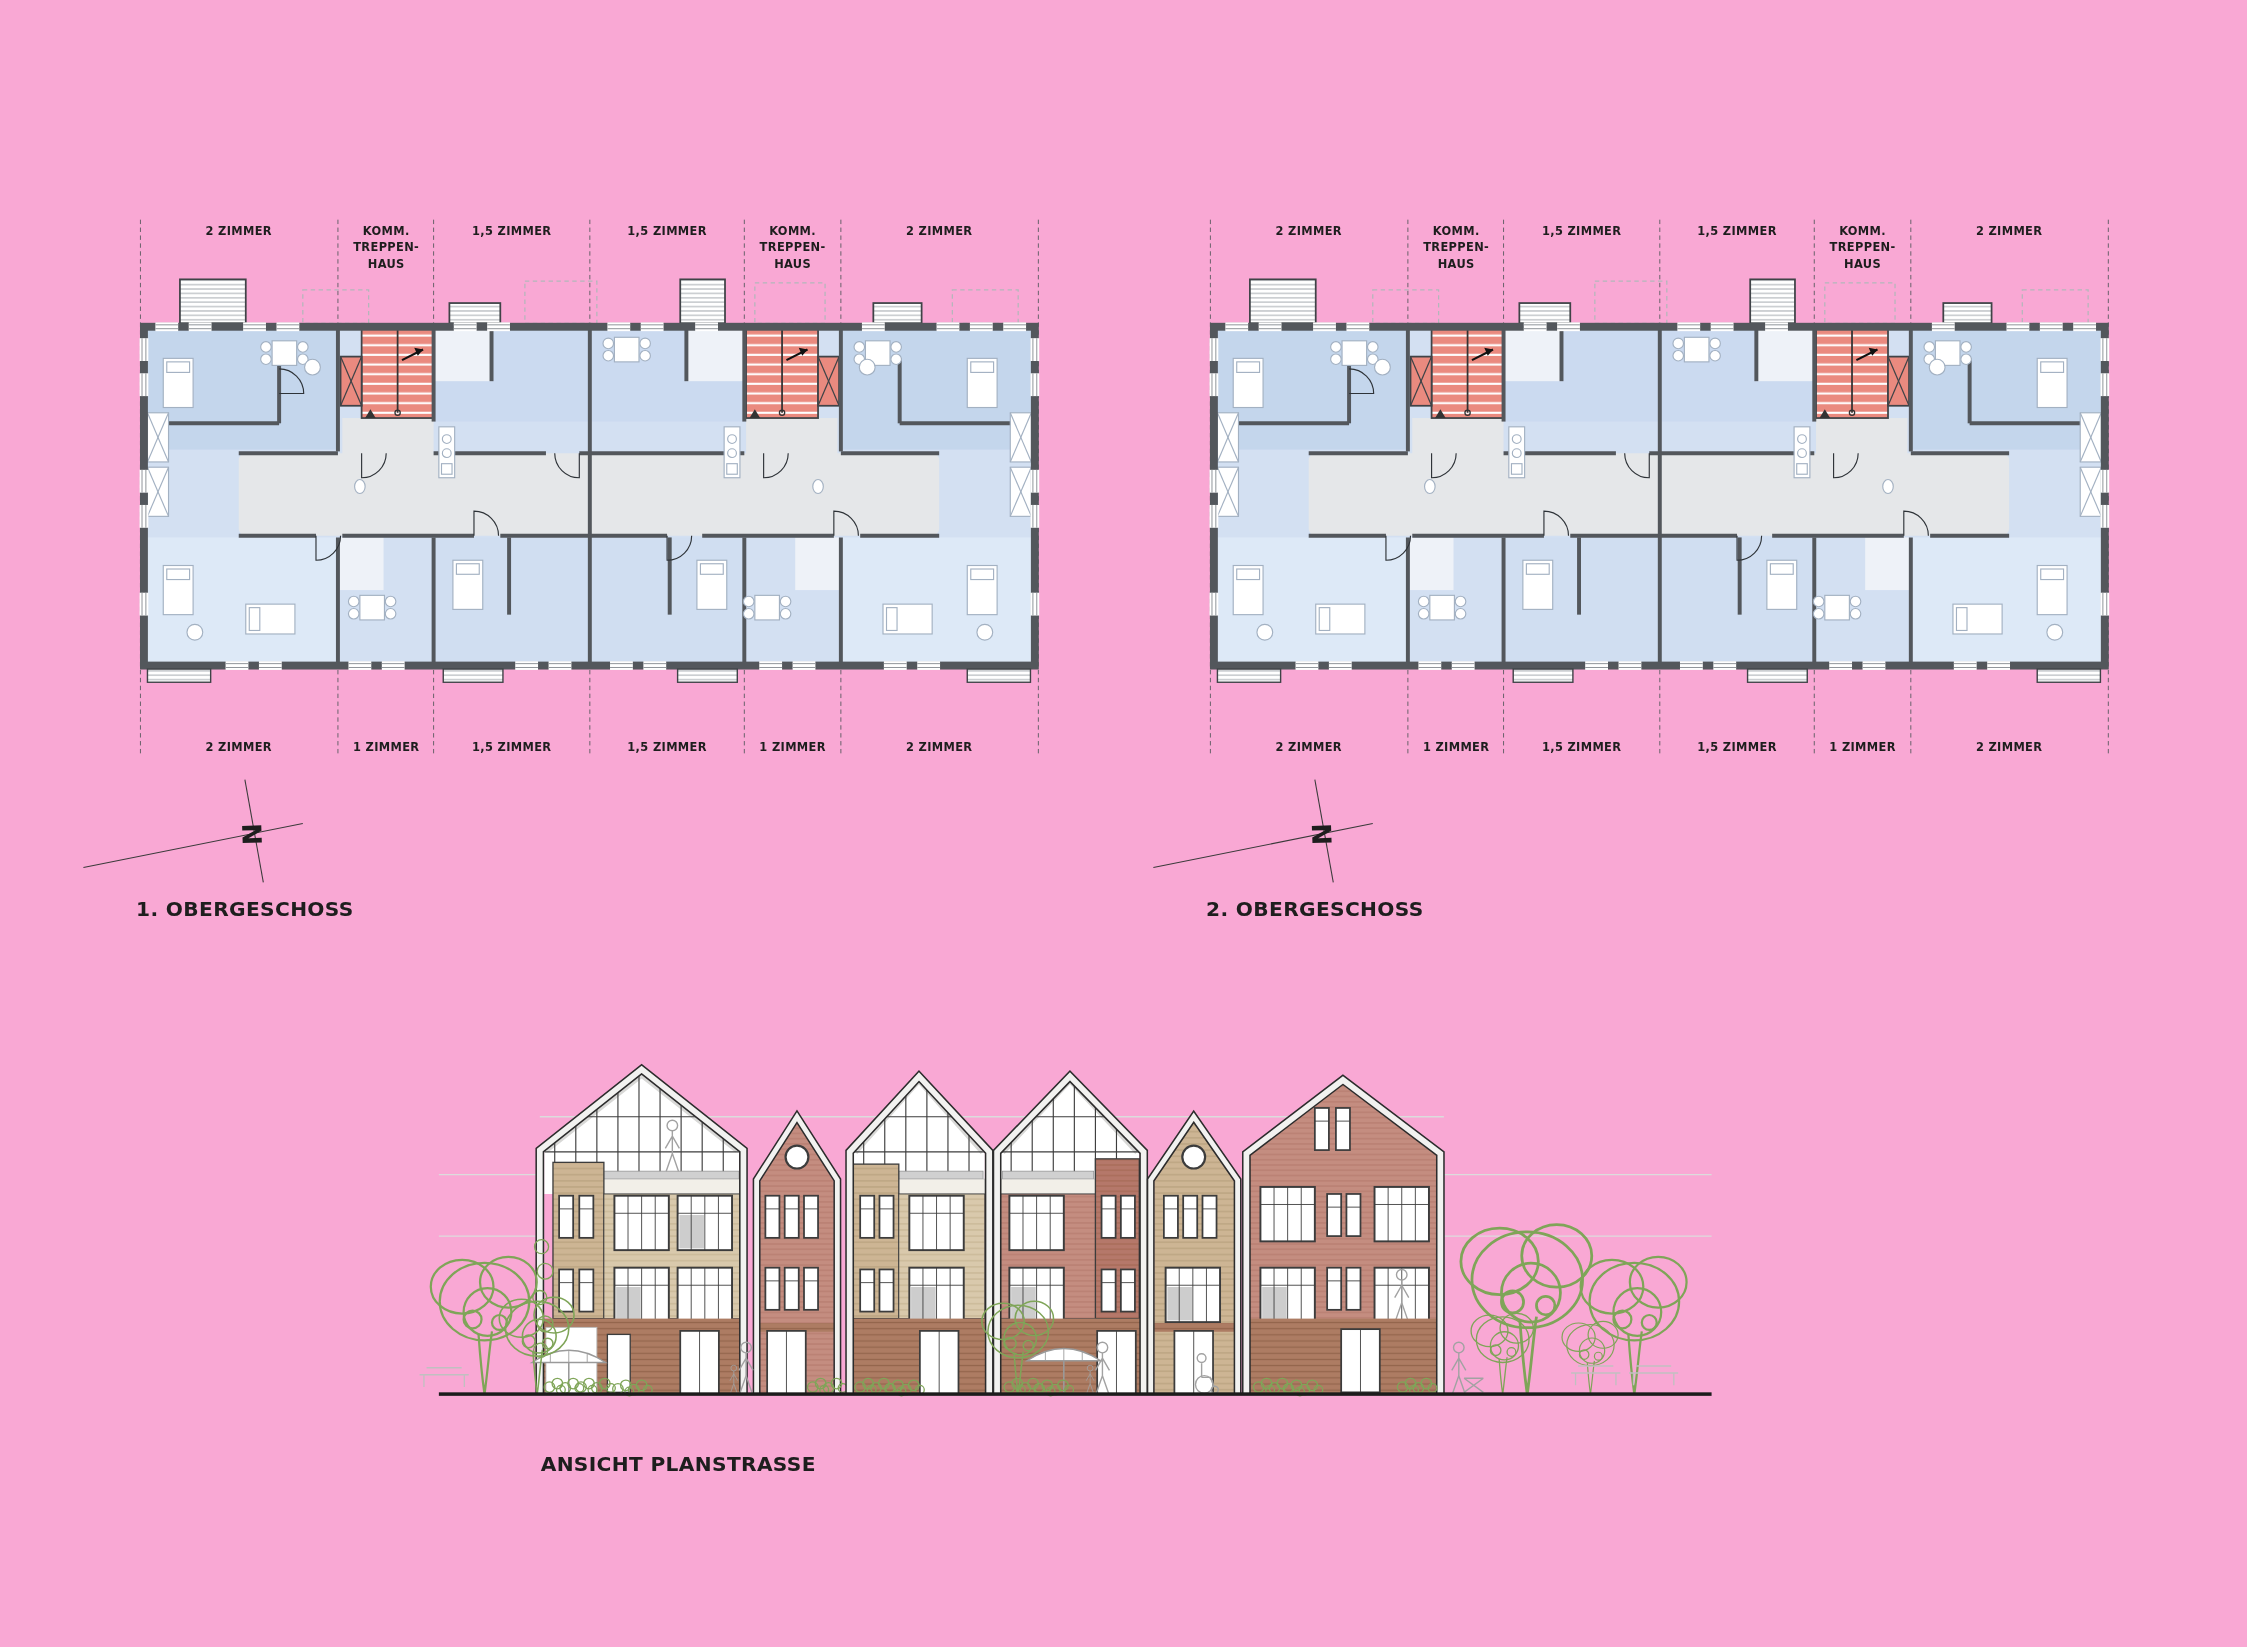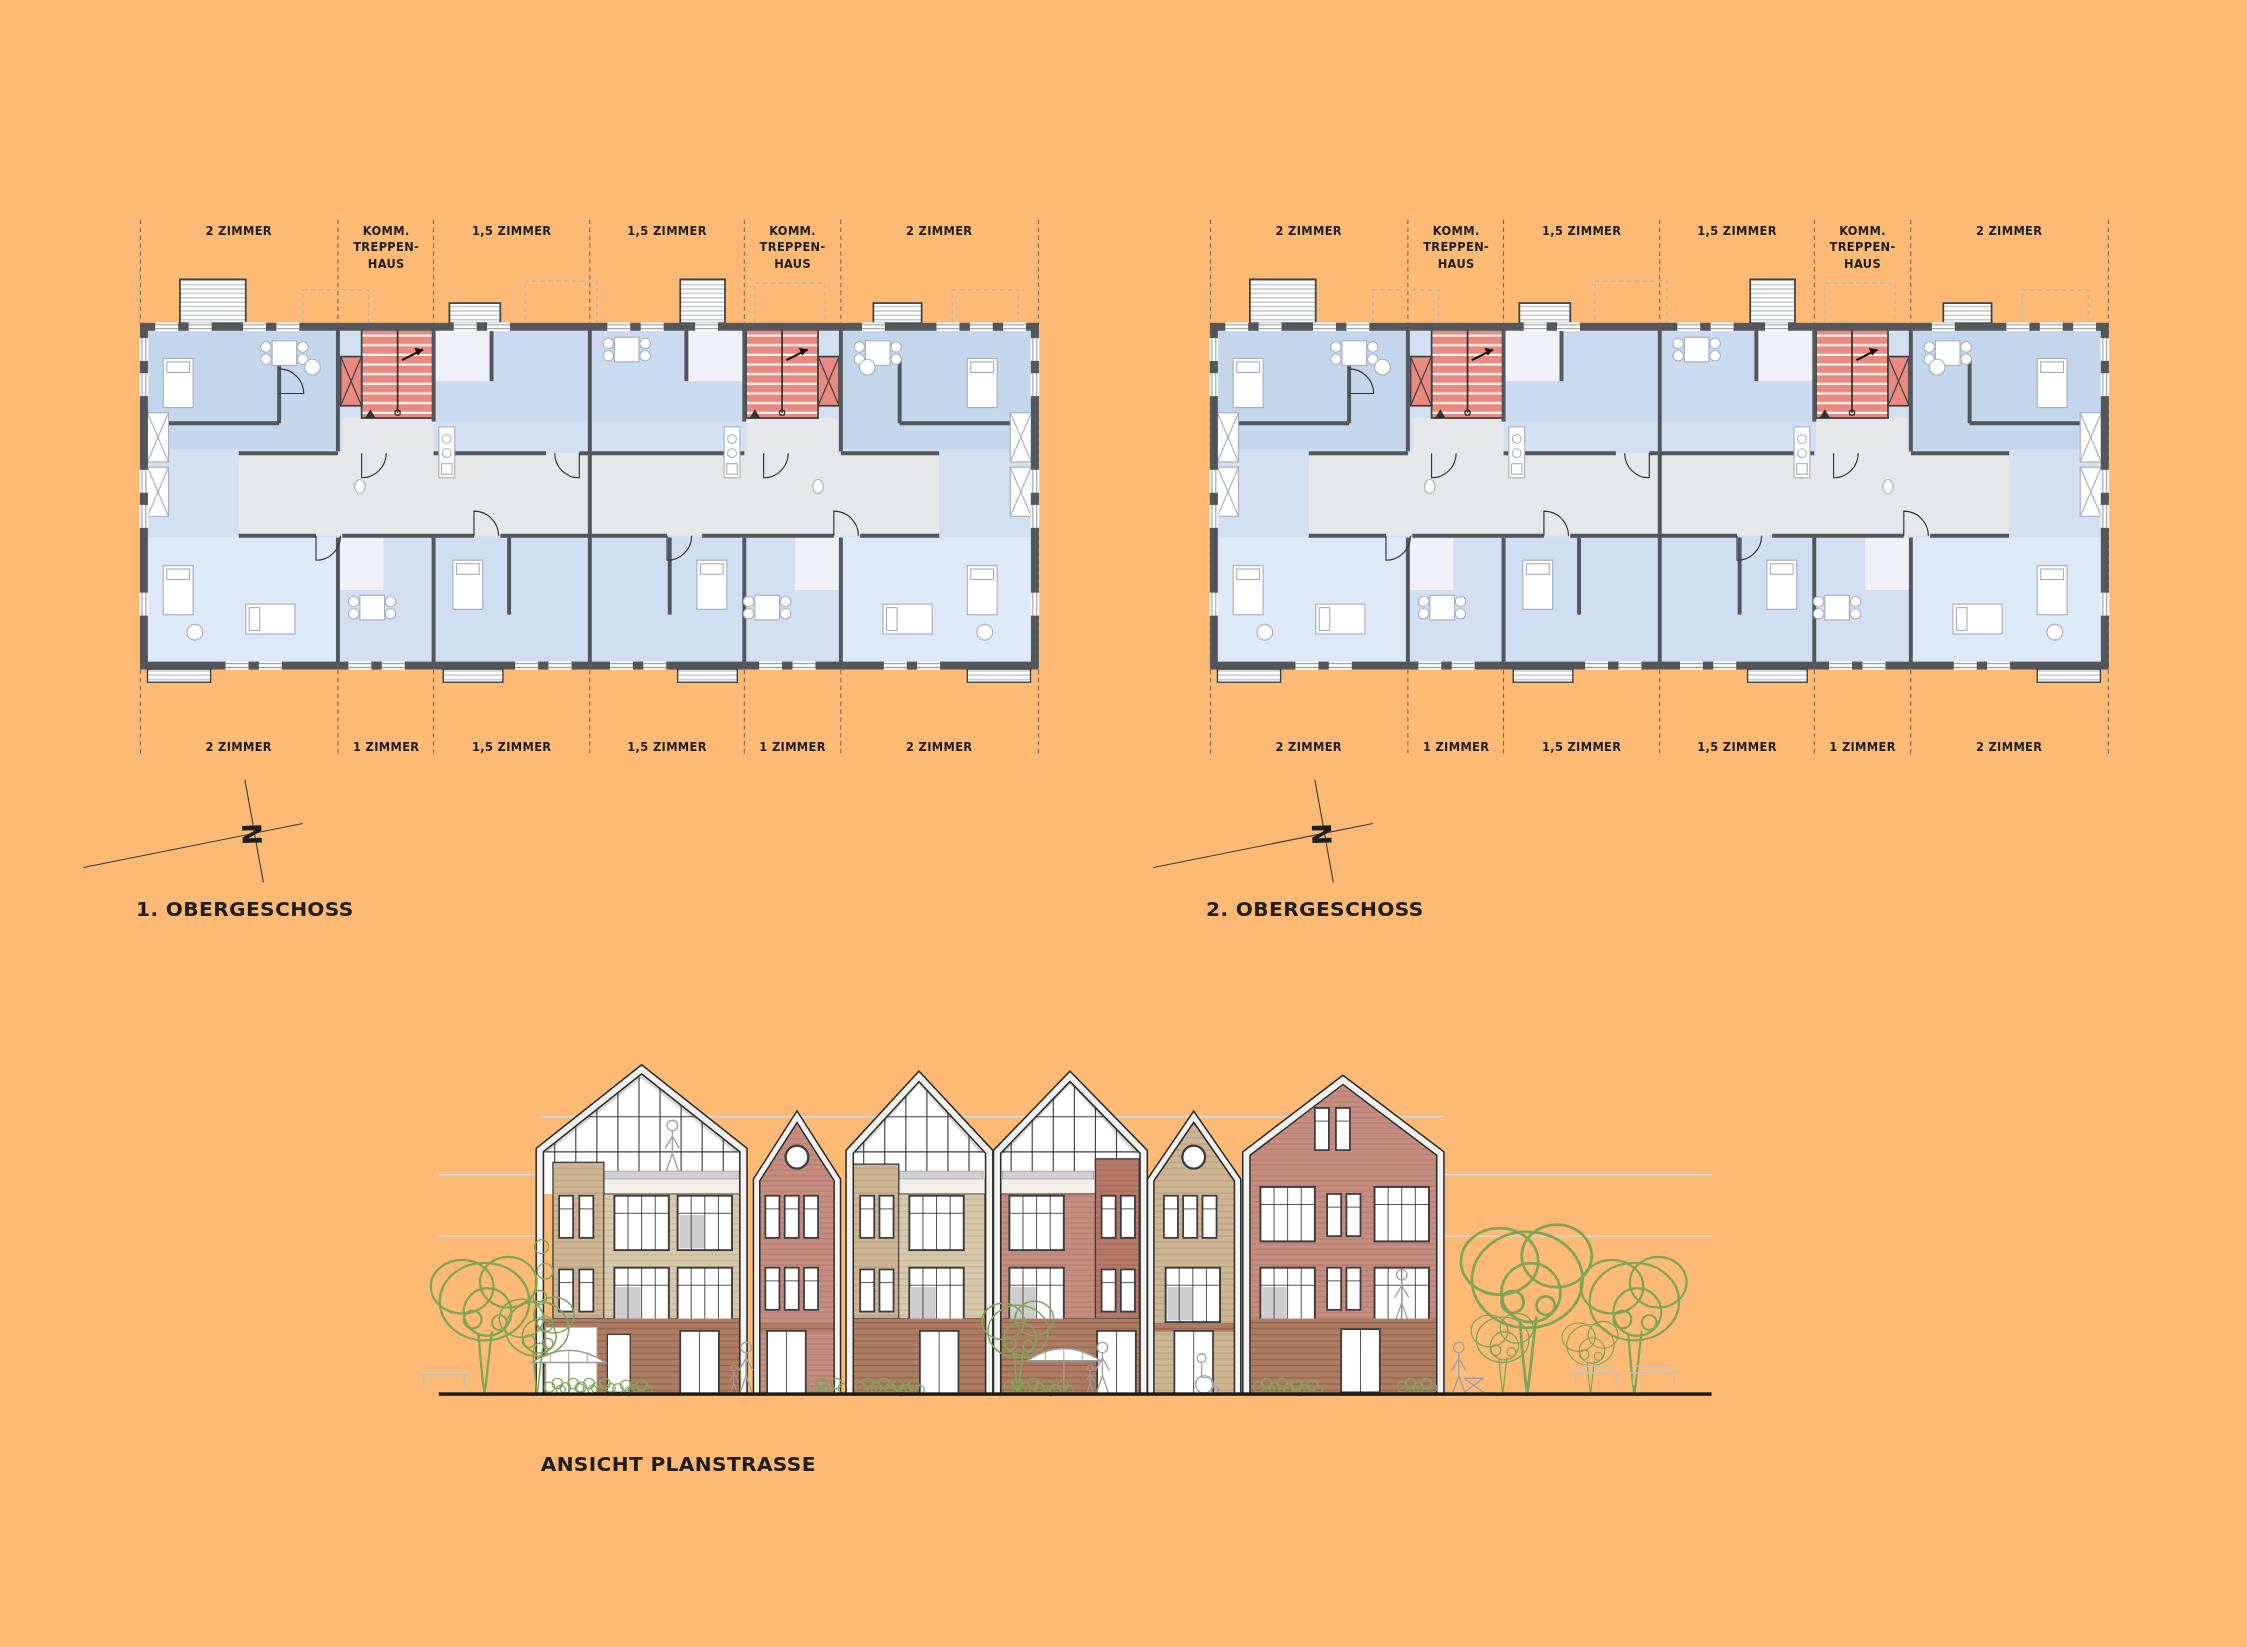--- a/index.html
+++ b/index.html
@@ -1,16 +1,16 @@
 <!DOCTYPE html>
 <html style="font-size:14px"><head>
 <meta charset="utf-8">
 <style>
   html,body{margin:0;padding:0;background:#fff;}
-  #stage{position:relative;width:2247px;height:1648px;background:#fdba74;overflow:hidden;}
+  #stage{position:relative;width:2247px;height:1648px;background:#f9a8d4;overflow:hidden;}
   svg{display:block;}
   .t{font-family:"DejaVu Sans","Liberation Sans",sans-serif;font-weight:700;fill:#1e1e1e;}
   .lbl{font-size:13px;letter-spacing:.4px;}
   .ttl{font-size:23px;letter-spacing:.4px;}
   .nl{font-size:30px;}
   .dsh{stroke:#55585c;stroke-width:1;stroke-dasharray:5 4;fill:none;}
   .dshg{stroke:#b3b7ba;stroke-width:1.4;stroke-dasharray:5 4;fill:none;}
   .wall{stroke:#53575c;fill:none;}
   .arc{stroke:#2e3338;stroke-width:1.3;fill:none;}
   .fur{stroke:#a3b1c2;stroke-width:1.3;fill:#ffffff;}

